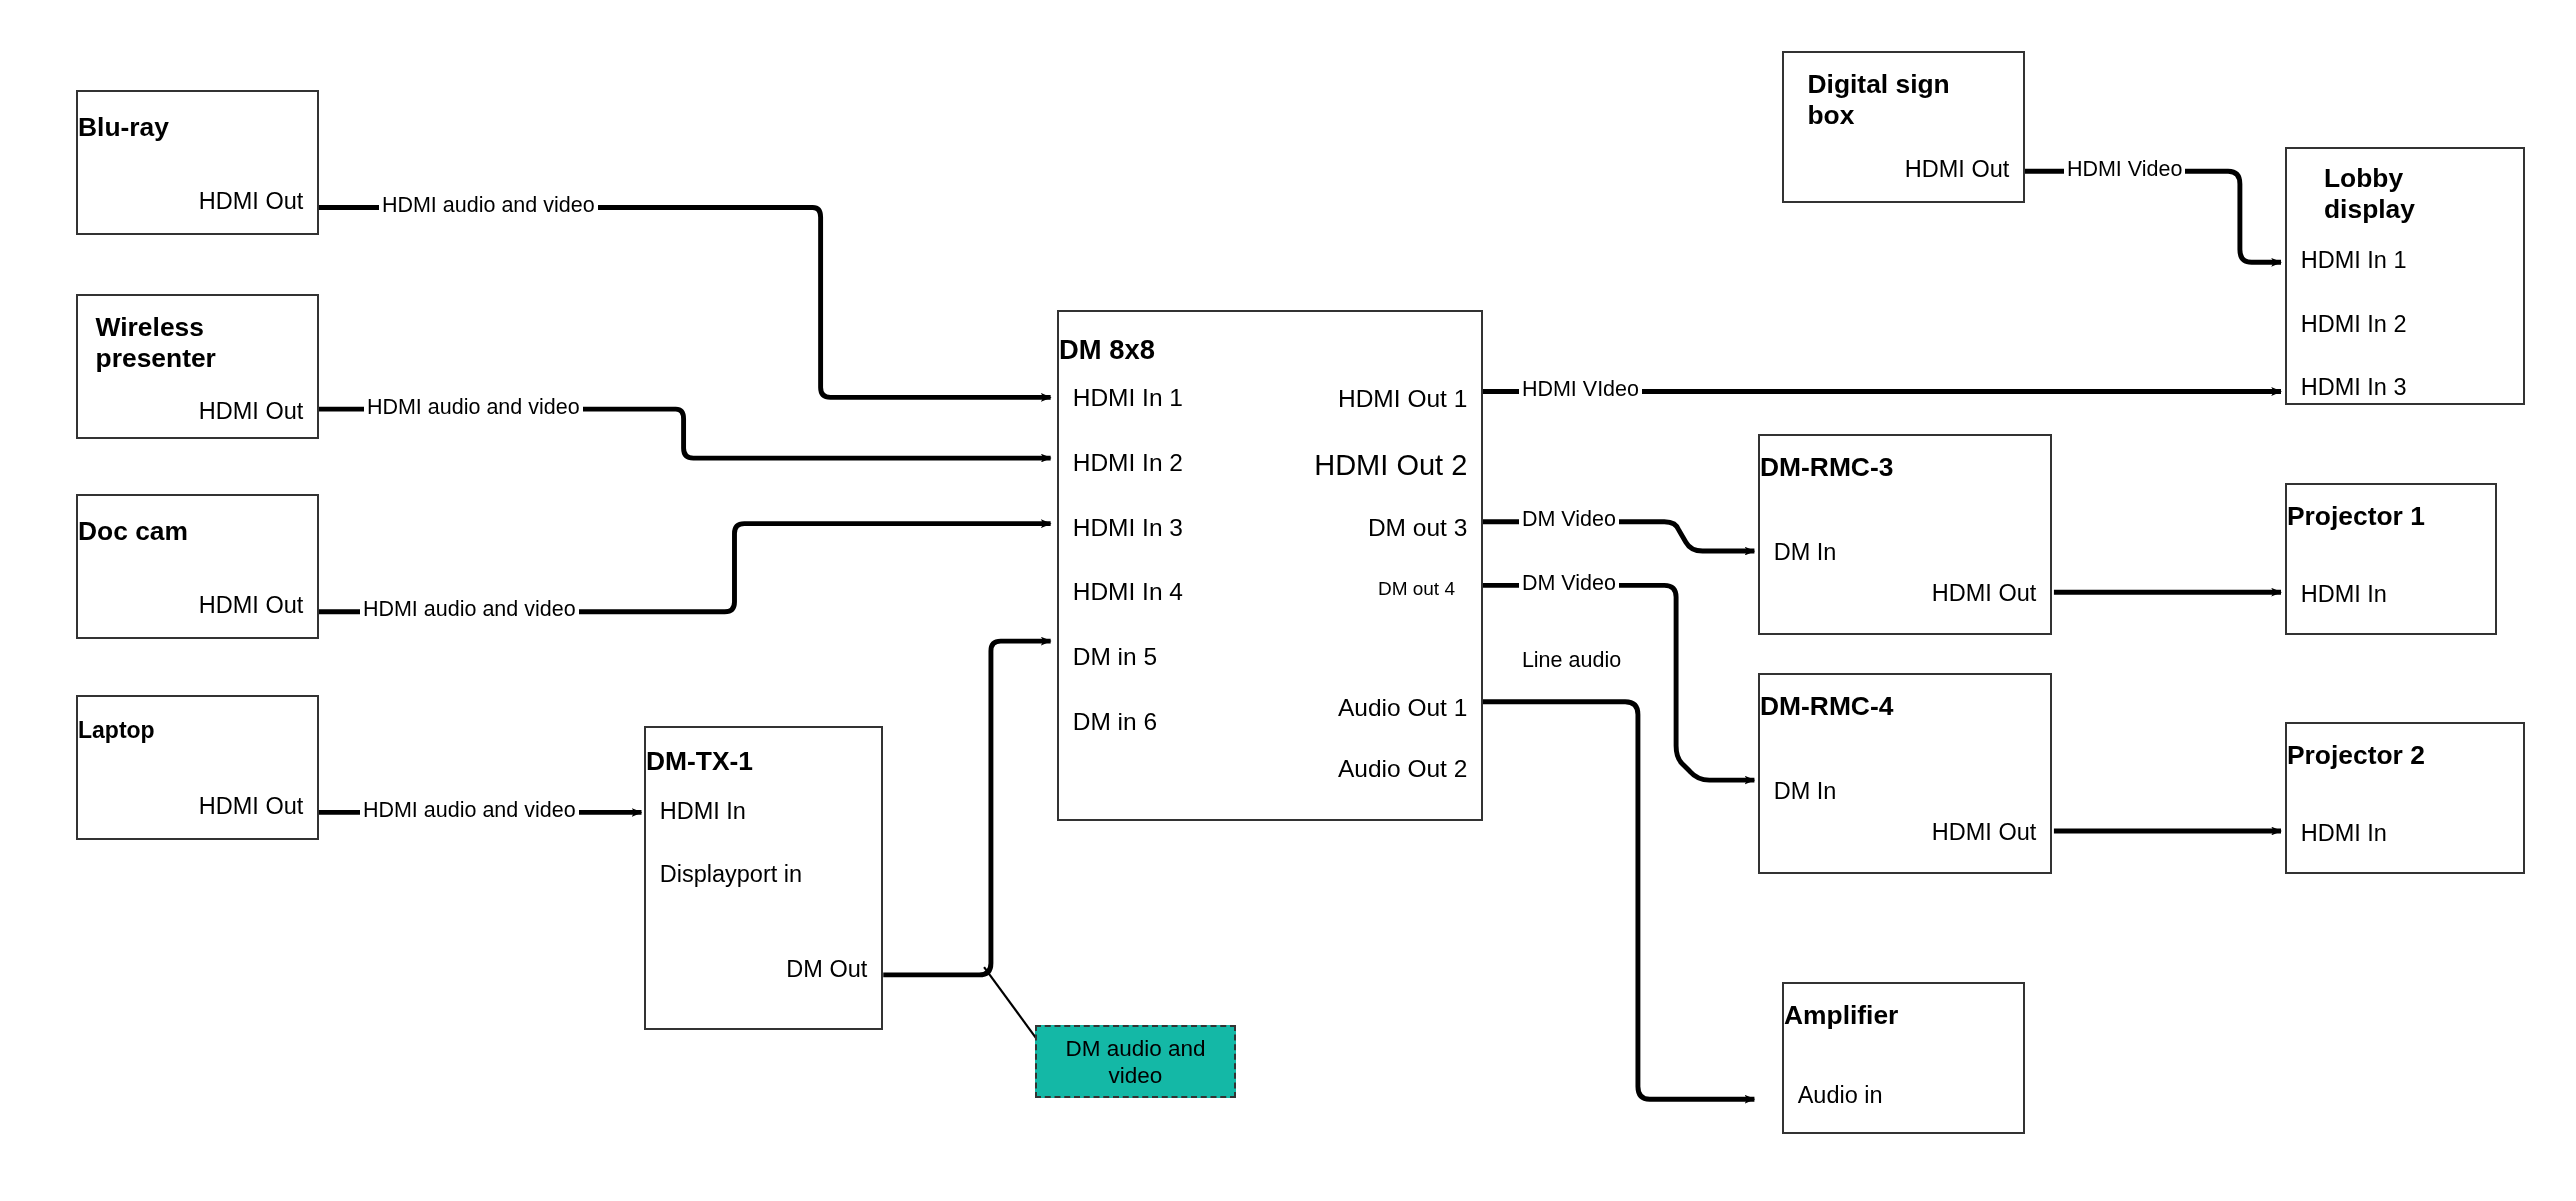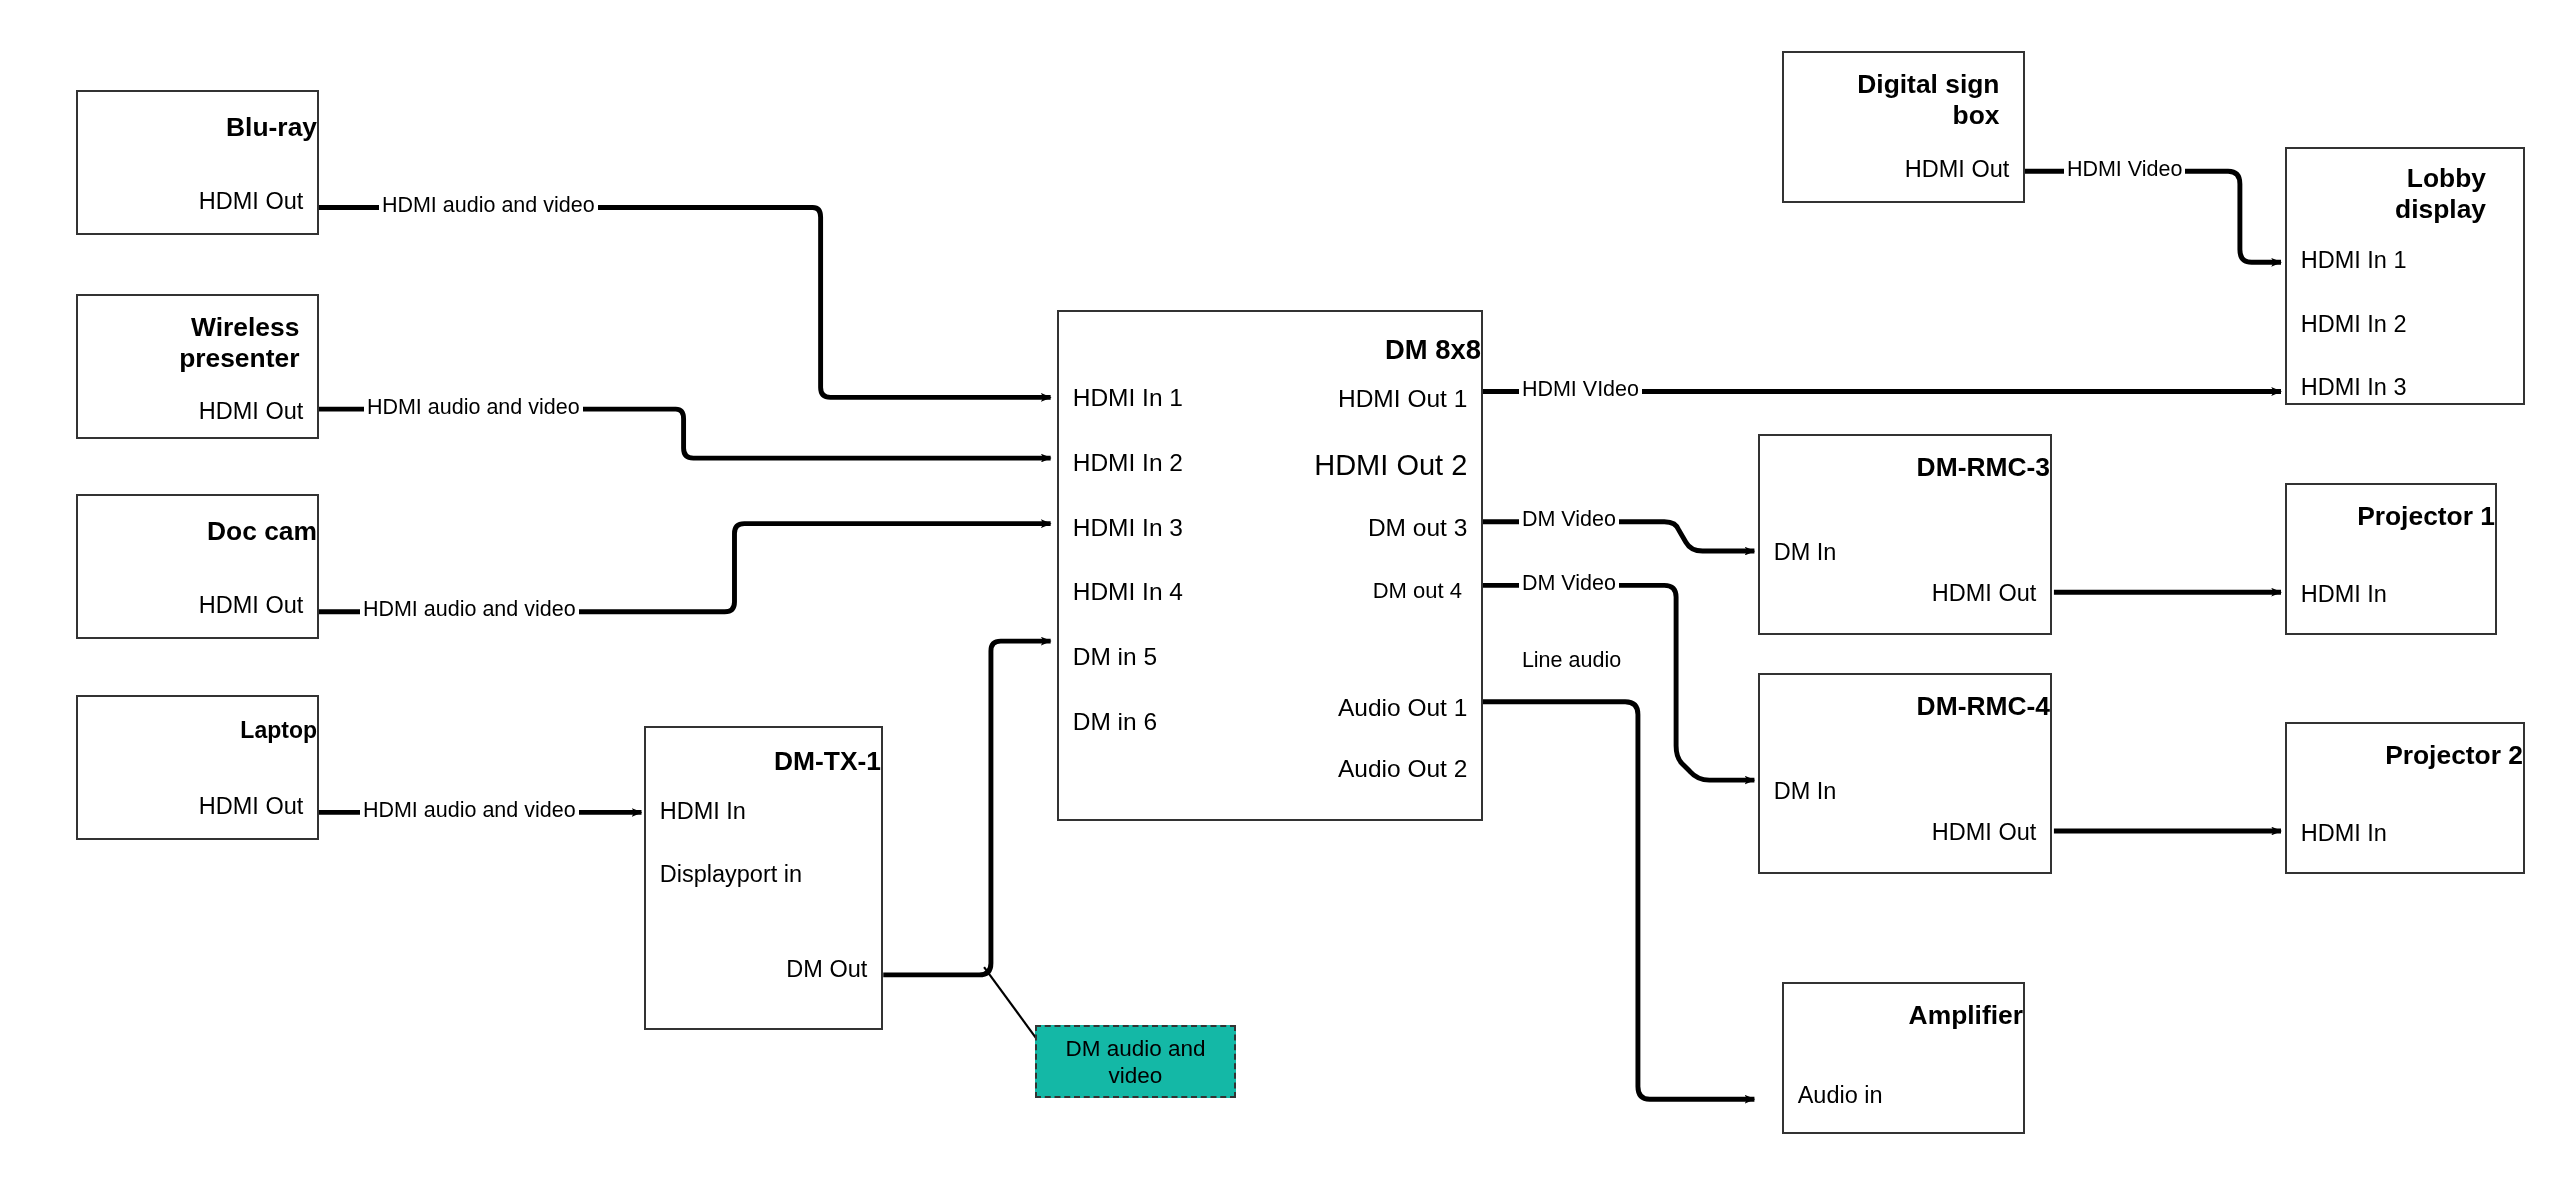--- a/index.html
+++ b/index.html
@@ -1,20 +1,20 @@
 <!DOCTYPE html>
 <html><head>
 <meta charset="utf-8">
 <style>
   html,body{margin:0;padding:0;background:#ffffff;}
   body{font-family:"Liberation Sans", sans-serif;}
   #stage{position:relative;width:2576px;height:1201px;background:#ffffff;overflow:hidden;}
   svg#wires{position:absolute;left:0;top:0;width:2576px;height:1201px;}
   .node{position:absolute;box-sizing:border-box;background:#ffffff;border:2.9px solid #333333;}
-  .node .title{position:absolute;left:0;right:0;text-align:right;font-weight:bold;color:#000;line-height:1.18;}
+  .node .title{position:absolute;left:0;right:0;text-align:left;font-weight:bold;color:#000;line-height:1.18;}
   .port{position:absolute;color:#000;white-space:nowrap;}
   .port.l{text-align:left;}
   .port.r{text-align:right;}
   .wirelabel{position:absolute;color:#000;white-space:nowrap;background:#ffffff;padding:0 2.9px;}
   .callout{position:absolute;box-sizing:border-box;border:2px dashed #333;background:#14b8a6;
            display:flex;align-items:center;justify-content:center;text-align:center;line-height:1.2;color:#000;}
 </style>
 </head>
 <body>
 
@@ -87,21 +87,21 @@
     <div class="title" style="top:21.5px;font-size:27.4px;">DM 8x8</div>
     <div class="port l" style="left:13.7px;top:72px;font-size:24.5px;">HDMI In 1</div>
     <div class="port l" style="left:13.7px;top:137px;font-size:24.5px;">HDMI In 2</div>
     <div class="port l" style="left:13.7px;top:202px;font-size:24.5px;">HDMI In 3</div>
     <div class="port l" style="left:13.7px;top:266px;font-size:24.5px;">HDMI In 4</div>
     <div class="port l" style="left:13.7px;top:331px;font-size:24.5px;">DM in 5</div>
     <div class="port l" style="left:13.7px;top:396px;font-size:24.5px;">DM in 6</div>
     <div class="port r" style="right:13.7px;top:73px;font-size:24.5px;margin-left:32px;">HDMI Out 1</div>
     <div class="port r" style="right:13.7px;top:137px;font-size:29px;">HDMI Out 2</div>
     <div class="port r" style="right:13.7px;top:202px;font-size:24.5px;">DM out 3</div>
-    <div class="port r" style="right:19px;top:266px;font-size:22px;">DM out 4</div>
+    <div class="port r" style="right:26px;top:266px;font-size:19px;">DM out 4</div>
     <div class="port r" style="right:13.7px;top:382px;font-size:24.5px;">Audio Out 1</div>
     <div class="port r" style="right:13.7px;top:443px;font-size:24.5px;">Audio Out 2</div>
   </div>
 
   <div class="node" style="left:1782px;top:51px;width:243px;height:152px;">
     <div class="title" style="top:15.7px;font-size:26.4px;padding:0 23.5px;">Digital sign box</div>
     <div class="port r" style="right:13.7px;top:103px;font-size:23.5px;">HDMI Out</div>
   </div>
 
   <div class="node" style="left:2285px;top:147px;width:240px;height:258px;">

